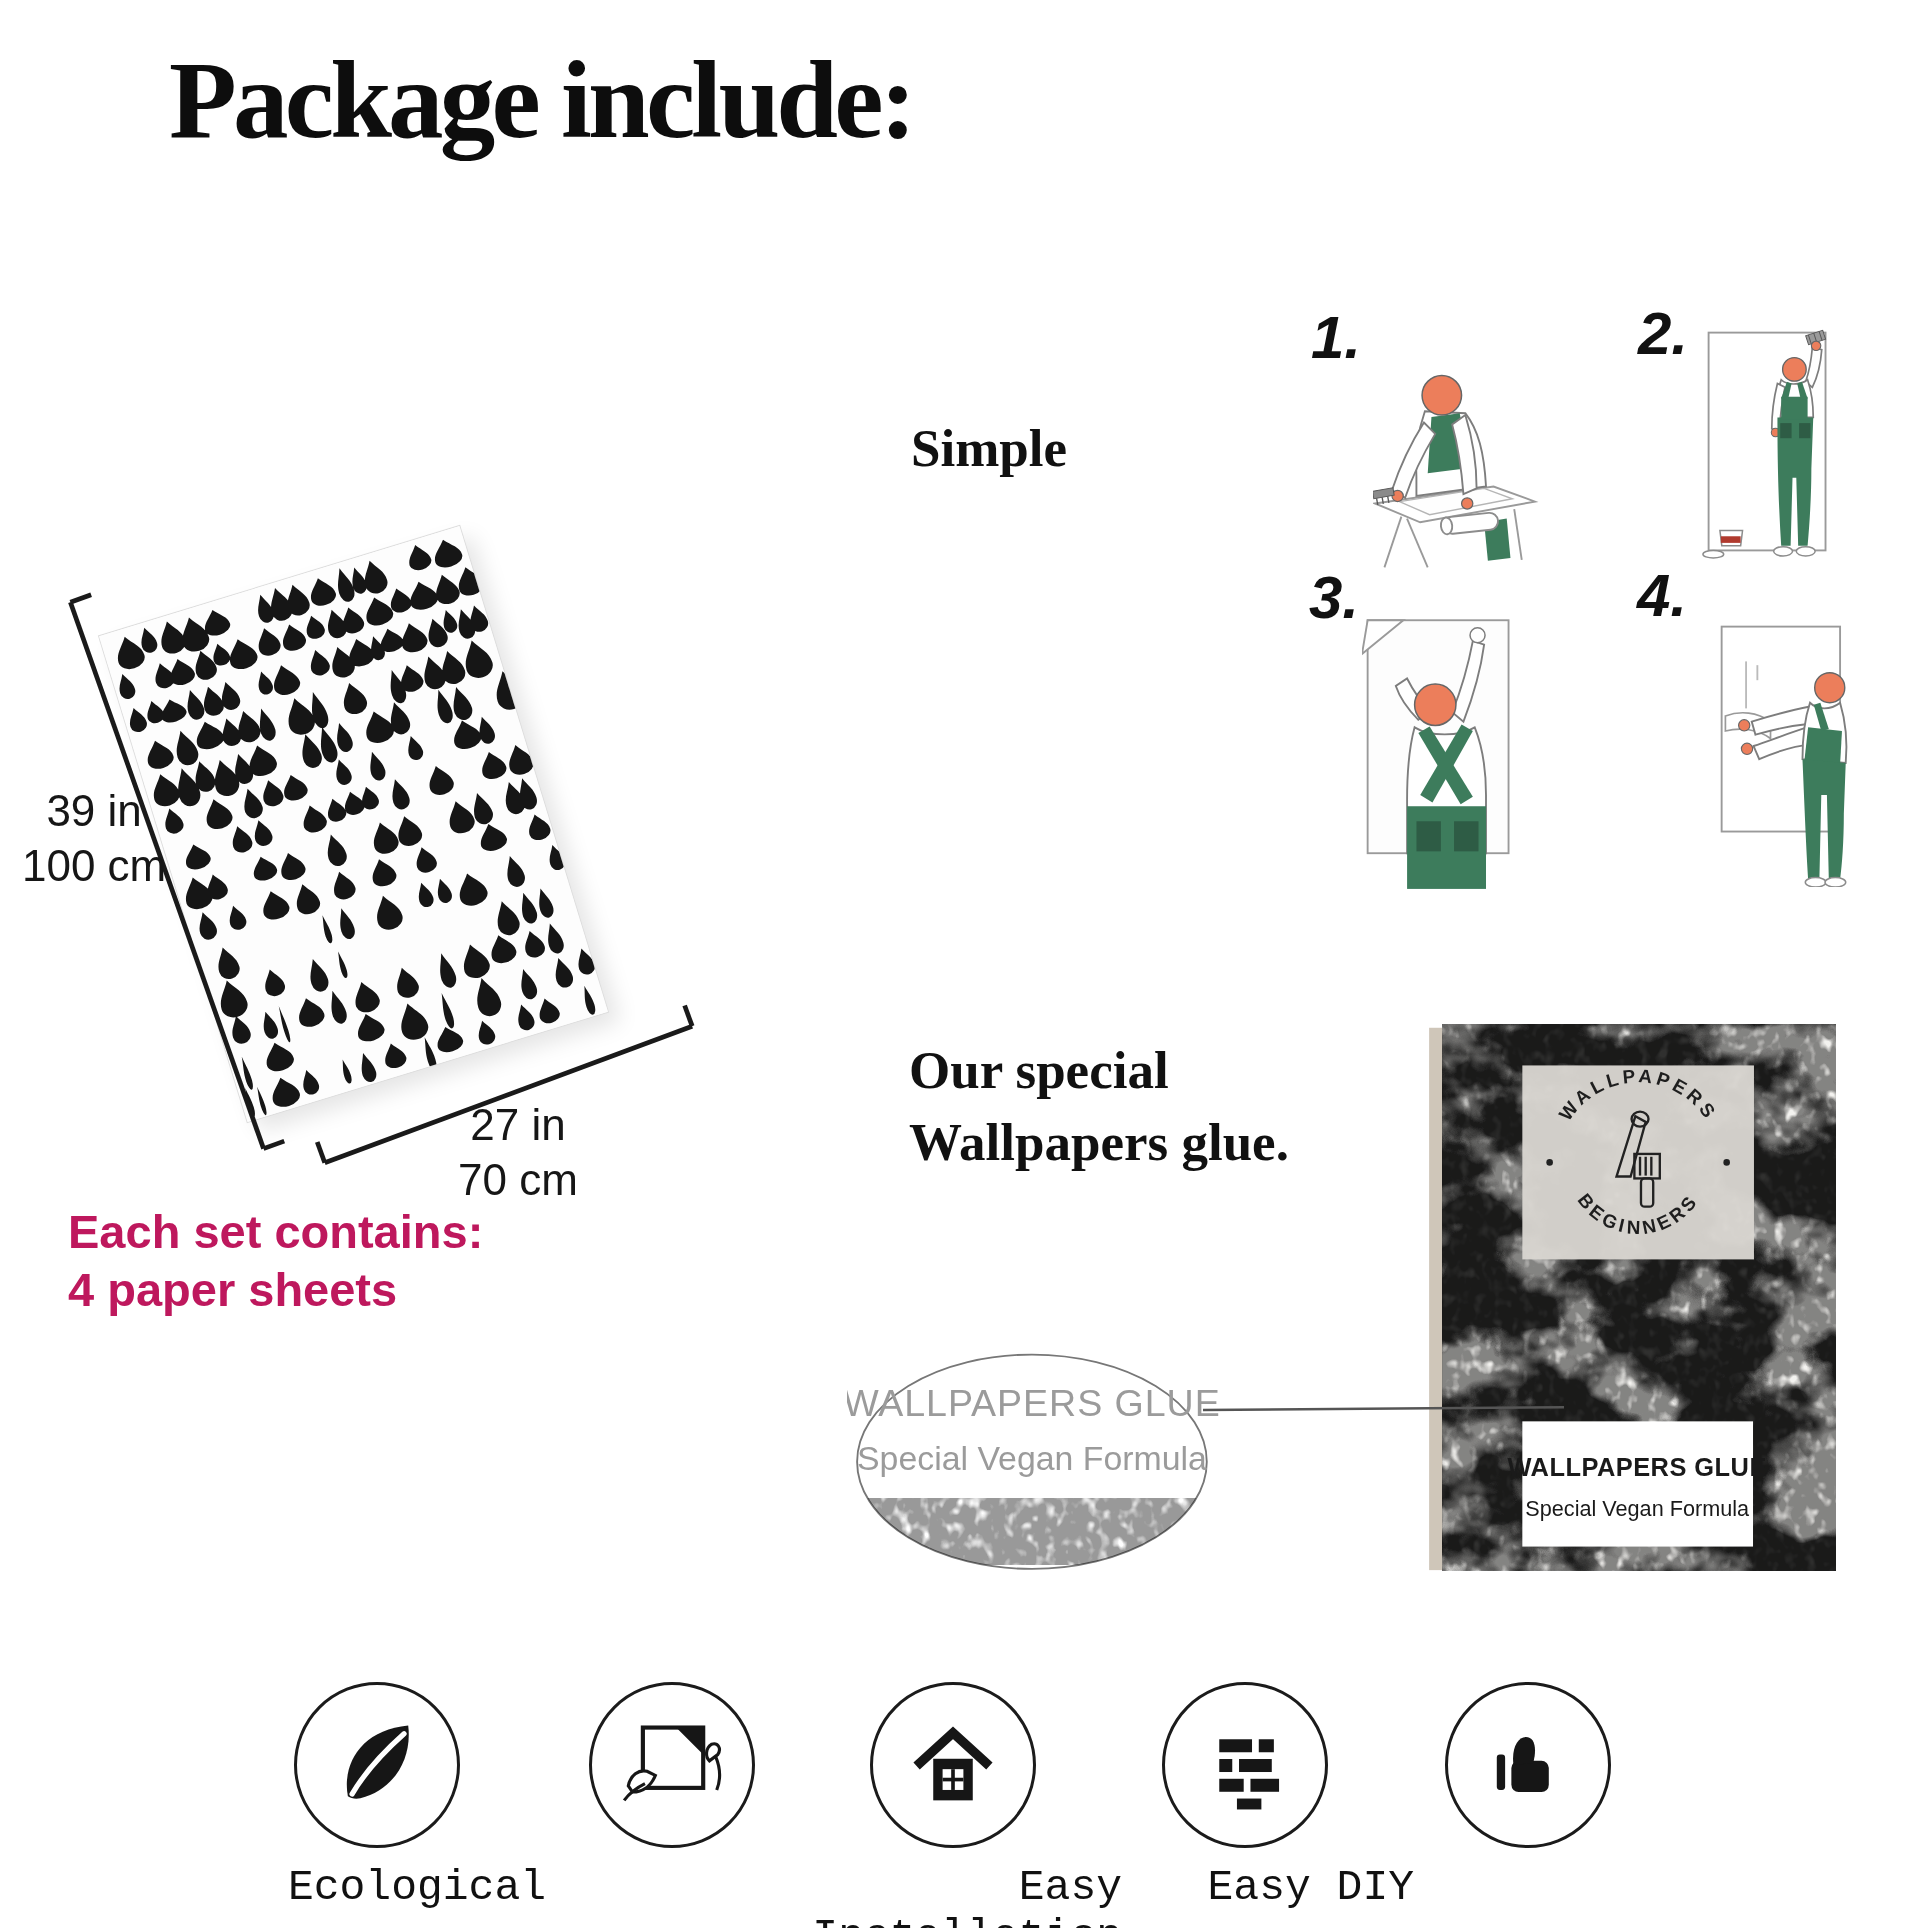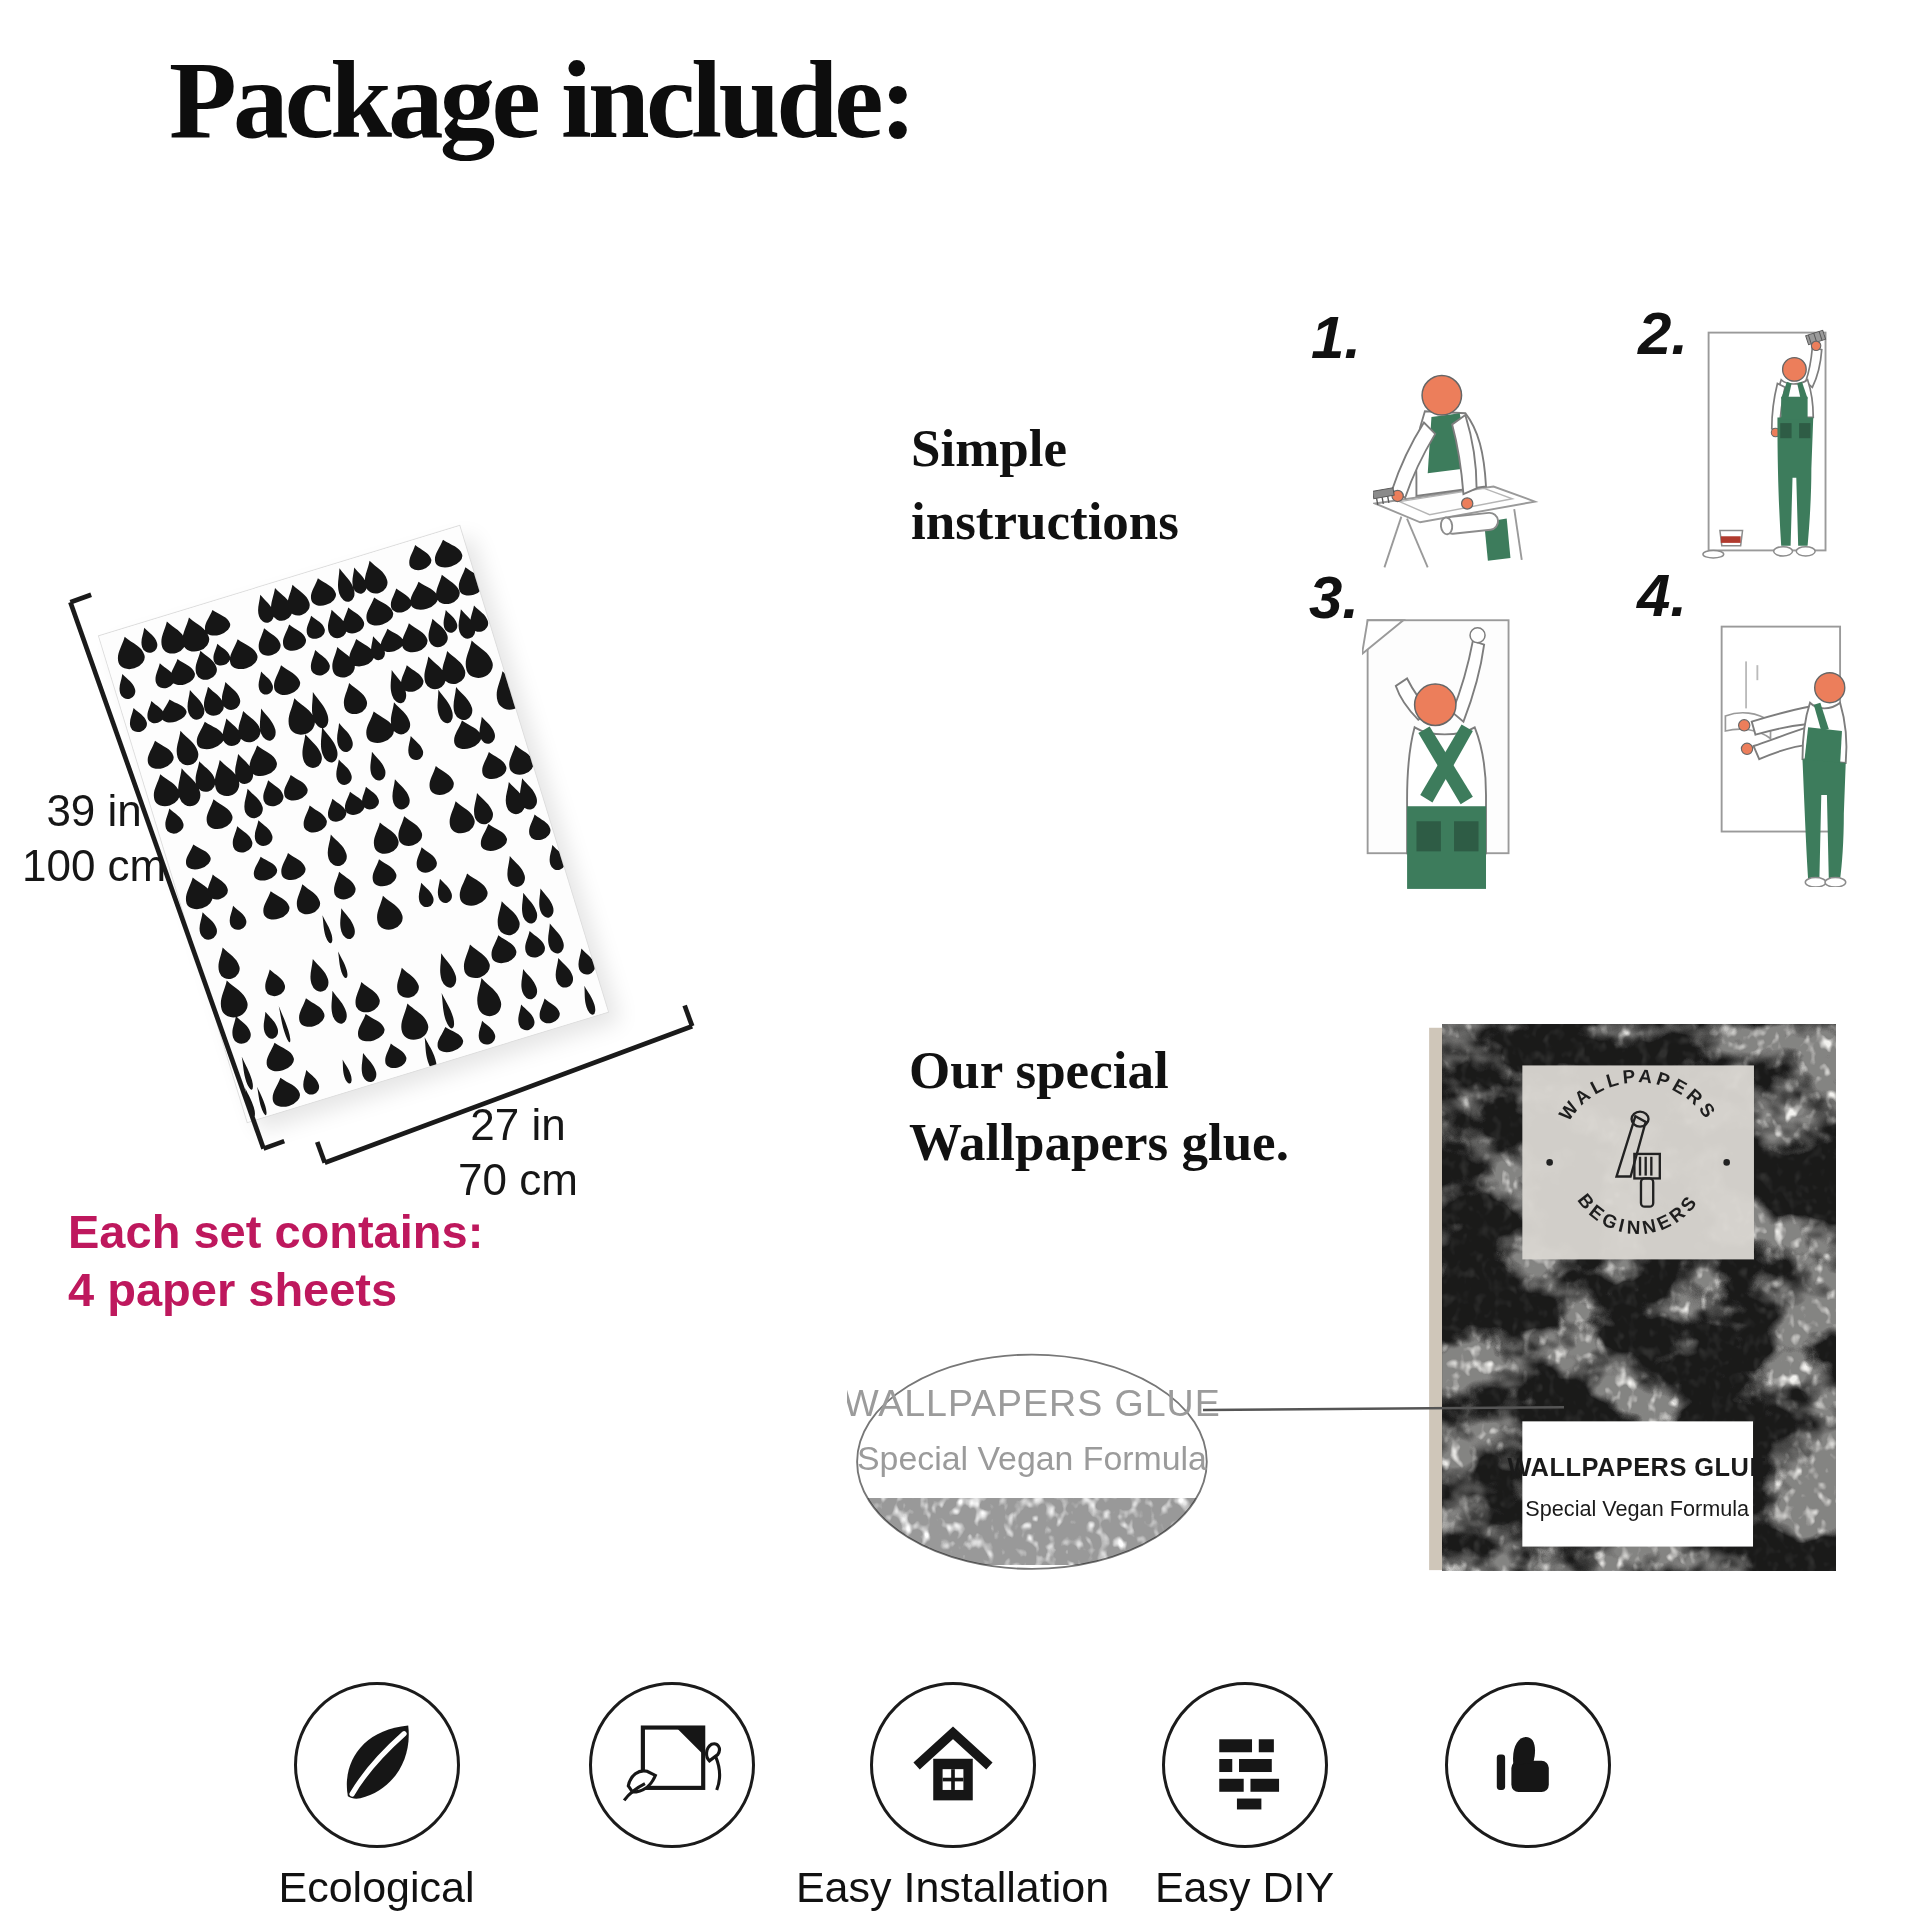--- a/index.html
+++ b/index.html
@@ -10,21 +10,21 @@
          font-family:"Liberation Serif",serif;font-weight:bold;
          font-size:111px;letter-spacing:-3.8px;color:#0d0d0d;}
   .serif-head{font-family:"Liberation Serif",serif;font-weight:bold;
               font-size:53px;line-height:73px;color:#111;}
   .sheet-wrap{left:165px;top:570px;width:377px;height:508px;
               transform:rotate(-17deg);background:#fcfcfc;
               box-shadow:0 0 0 0.9px #ddd, 9.4px 13px 21px rgba(0,0,0,.10);}
   .dim-label{font-size:44px;line-height:55px;text-align:center;color:#161616;}
   .caption{left:68px;top:1203px;font-size:47px;line-height:58px;color:#be185d;font-weight:bold;}
   .step-num{font-weight:bold;font-style:italic;font-size:60px;color:#111;}
-  .feature{top:1682px;width:339px;text-align:center;}
+  .feature{top:1682px;width:339px;text-align:right;font-family:Liberation Mono, monospace;}
   .fcircle{width:160px;height:160px;border:3.8px solid #1b1b1b;border-radius:50%;
            margin:0 auto;display:flex;align-items:center;justify-content:center;background:#fff;}
   .flabel{margin-top:15px;font-size:43px;color:#111;}
   svg{display:block;}
 </style>
 </head>
 <body>
 
 <div class="abs title">Package include:</div>
 
@@ -54,21 +54,20 @@
   <div>27 in</div>
   <div>70 cm</div>
 </div>
 <div class="abs caption">
   <div>Each set contains:</div>
   <div>4 paper sheets</div>
 </div>
 
 <div class="abs serif-head" style="left:911px;top:412px;">
   <div>Simple</div>
-  <div>instructions</div>
 </div>
 
 <div class="abs step-num" style="left:1311px;top:303px;">1.</div>
 <div class="abs step-num" style="left:1638px;top:299px;">2.</div>
 <div class="abs step-num" style="left:1309px;top:563px;">3.</div>
 <div class="abs step-num" style="left:1637px;top:561px;">4.</div>
 
 <svg class="abs" style="left:1373px;top:353px;" width="179" height="221" viewBox="0 0 190 235">
   <g fill="none" stroke="#9a9a9a" stroke-width="2">
     <polygon points="2,160 128,142 172,158 50,180" fill="#ffffff"></polygon>

